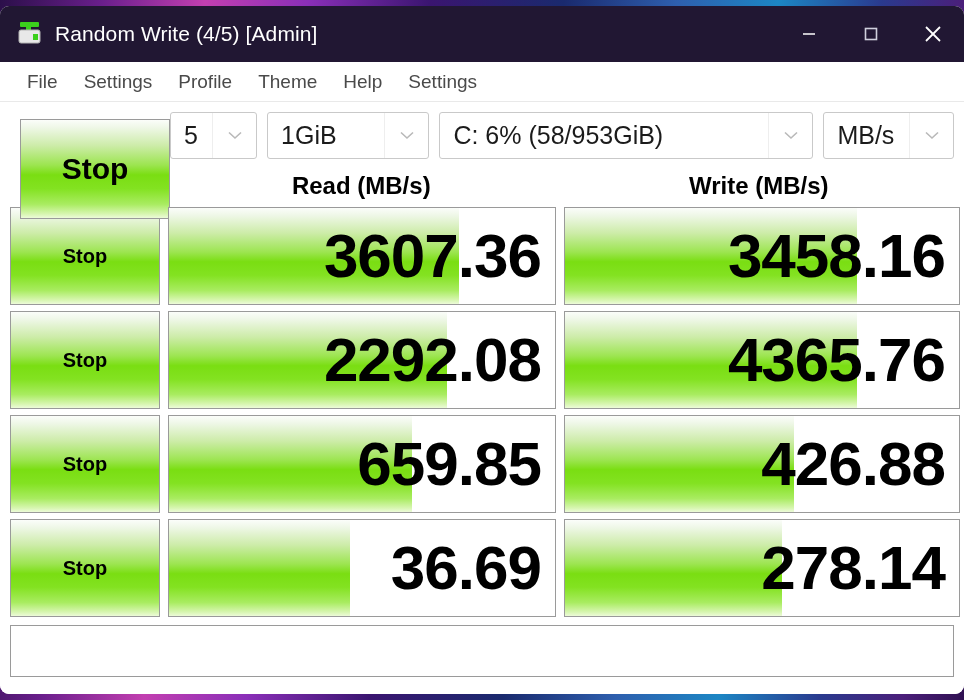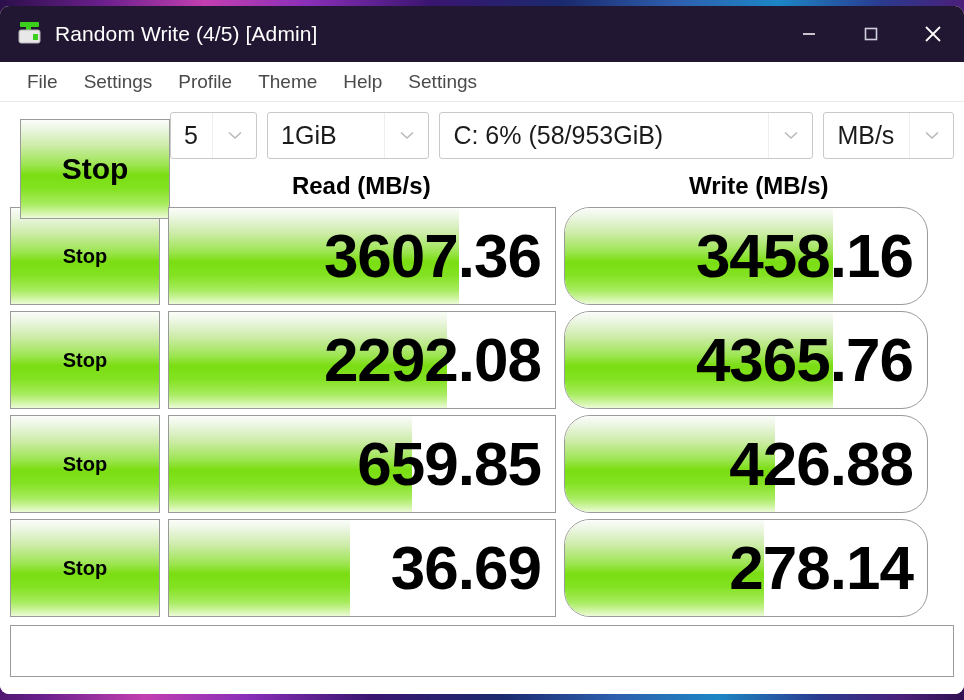--- a/index.html
+++ b/index.html
@@ -219,21 +219,21 @@
     flex: 0 0 auto;
   }
   .cell {
     border: 1px solid #9a9a9a;
     background: #ffffff;
     position: relative;
     overflow: hidden;
     cursor: default;
   }
   .cell-read  { width: 388px; flex: 0 0 auto; }
-  .cell-write { width: 364px; flex: 0 0 auto; border-radius: 26px; }
+  .cell-write { width: 396px; flex: 0 0 auto; }
 
   .cell-fill {
     position: absolute;
     left: 0; top: 0; bottom: 0;
   }
   .cell-value {
     position: absolute;
     right: 14px;
     top: 50%;
     transform: translateY(-50%);

